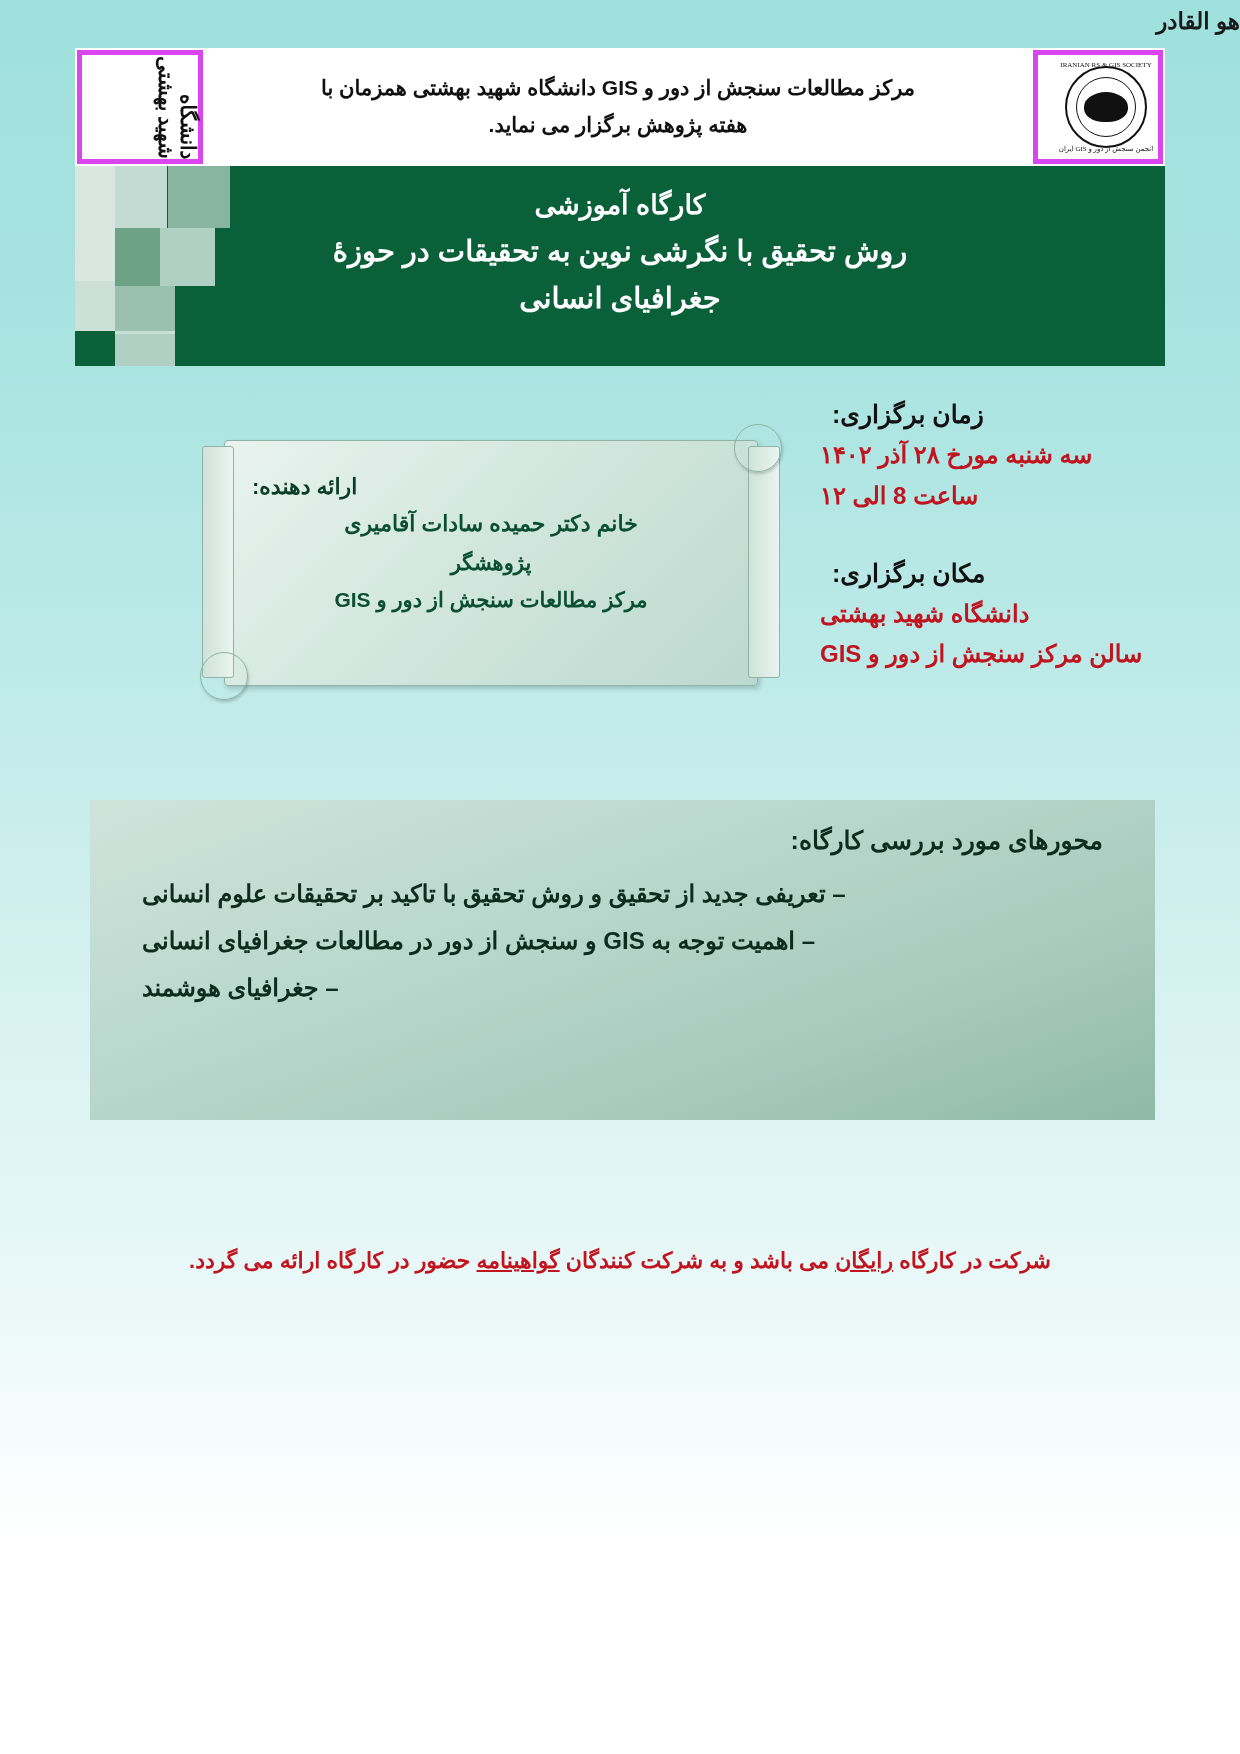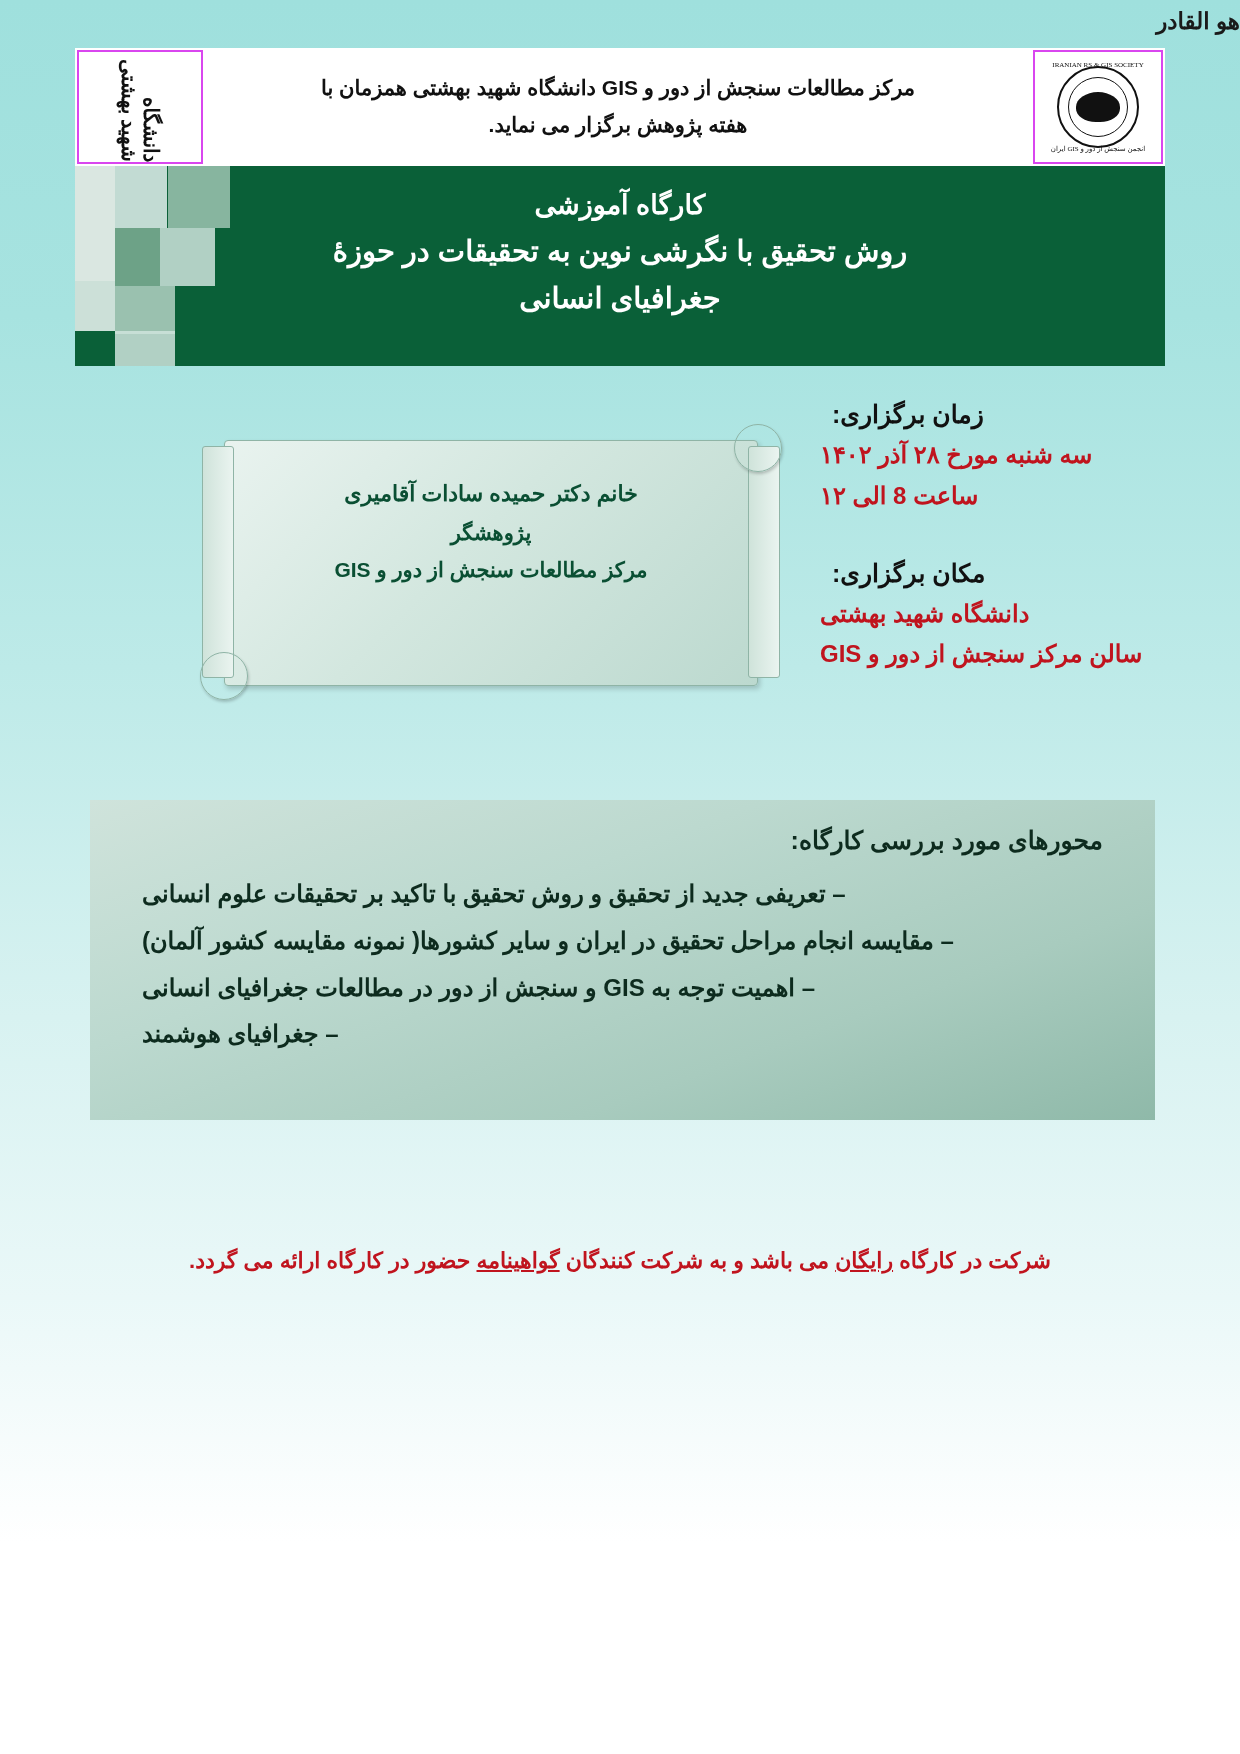--- a/index.html
+++ b/index.html
@@ -37,23 +37,22 @@
     height: 118px;
     background: #ffffff;
     display: flex;
     flex-direction: row-reverse;
     align-items: stretch;
   }
   .logo-box {
     width: 130px;
     display: flex;
     align-items: center;
-    justify-content: center;
     background: #ffffff;
-    border: 2px solid #d946ef;
+    border: 5px solid #d946ef;
     box-sizing: border-box;
     margin: 2px;
   }
   .logo-box.left-logo {
     width: 126px;
   }
   .header-text {
     flex: 1;
     display: flex;
     align-items: center;
@@ -334,29 +333,29 @@
 </div>
 
 <div class="scroll-box">
   <div class="scroll-paper"></div>
   <div class="curl-strip r"></div>
   <div class="curl-strip l"></div>
   <div class="curl tr"></div>
   <div class="curl bl"></div>
 
   <div class="presenter">
+    <div class="p-lbl">ارائه دهنده:</div>
     <div class="p-name">خانم دکتر حمیده سادات آقامیری</div>
     <div class="p-role">پژوهشگر</div>
     <div class="p-org">مرکز مطالعات سنجش از دور و GIS</div>
   </div>
 </div>
 
 <div class="topics">
   <div class="t-head">محورهای مورد بررسی کارگاه:</div>
   <div class="t-item">– تعریفی جدید از تحقیق و روش تحقیق با تاکید بر تحقیقات علوم انسانی</div>
-  <div class="t-item">– مقایسه انجام مراحل تحقیق در ایران و سایر کشورها( نمونه مقایسه کشور آلمان)</div>
   <div class="t-item">– اهمیت توجه به GIS و سنجش از دور در مطالعات جغرافیای انسانی</div>
   <div class="t-item">– جغرافیای هوشمند</div>
 </div>
 
 <div class="footer-note">
   <span>شرکت در کارگاه </span><u>رایگان</u><span> می باشد و  به شرکت کنندگان </span><u>گواهینامه</u><span> حضور در کارگاه ارائه می گردد.</span>
 </div>
 
 </body></html>

